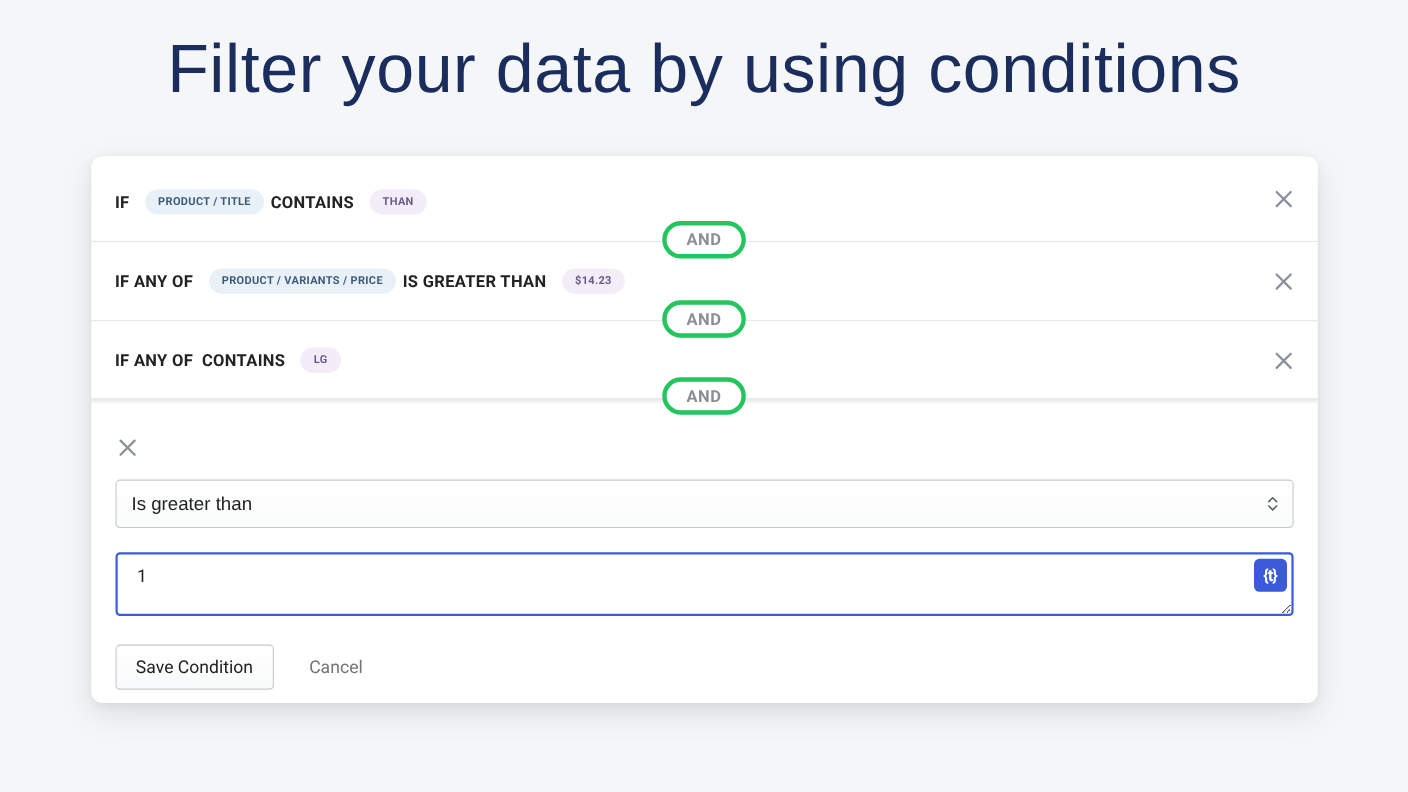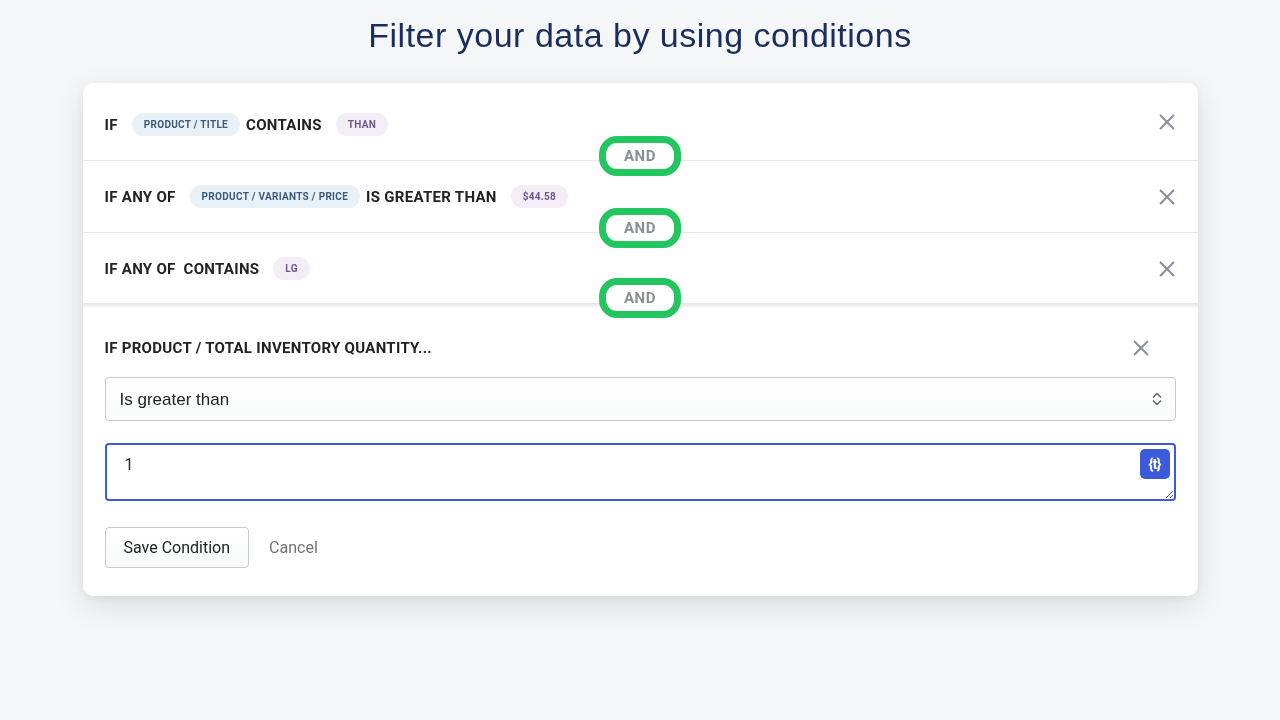--- a/index.html
+++ b/index.html
@@ -5,35 +5,35 @@
   * { box-sizing: border-box; margin: 0; padding: 0; }
   body {
     font-family: -apple-system, BlinkMacSystemFont, "Segoe UI", Roboto, Helvetica, Arial, sans-serif;
     background: #f4f6f8;
     width: 1280px;
     height: 720px;
     overflow: hidden;
   }
   .page-title {
     text-align: center;
-    font-size: 34px;
+    font-size: 62px;
     font-weight: 400;
     color: #1a2d5c;
-    padding-top: 16px;
+    padding-top: 28px;
     padding-bottom: 28px;
     font-family: Futura, "Trebuchet MS", Arial, sans-serif;
     letter-spacing: 0.5px;
   }
   .panel {
     width: 1115px;
-    margin: 0 auto;
+    margin: 15px auto;
     background: #fff;
     border-radius: 10px;
     box-shadow: 0 10px 30px rgba(0,0,0,0.10), 0 2px 8px rgba(0,0,0,0.05);
-    padding-bottom: 28px;
+    padding-bottom: 12px;
   }
   .condition-row {
     position: relative;
     padding: 24px 46px 24px 22px;
     display: flex;
     align-items: center;
     font-size: 15px;
     font-weight: 700;
     color: #202223;
     border-bottom: 1px solid #e5e7eb;
@@ -50,21 +50,21 @@
     letter-spacing: 0.3px;
   }
   .chip-blue { background: #e8f1f8; color: #3d5a7a; }
   .chip-purple { background: #f3edf7; color: #6b5a8a; }
   .and-badge {
     position: absolute;
     left: 50%;
     transform: translateX(-50%);
     bottom: -16px;
     background: #fff;
-    border: 7px solid #22c55e;
+    border: 4px solid #22c55e;
     border-radius: 18px;
     padding: 4px 18px;
     font-weight: 700;
     font-size: 15px;
     color: #8a8f94;
     letter-spacing: 0.5px;
     z-index: 2;
   }
   .close-icon {
     position: absolute;
@@ -156,21 +156,21 @@
     justify-content: center;
     color: #fff;
     font-weight: 700;
     font-size: 15px;
     cursor: pointer;
     letter-spacing: -1px;
   }
   .actions {
     display: flex;
     align-items: center;
-    gap: 20px;
+    gap: 32px;
     padding: 0 22px;
   }
   .save-btn {
     border: 1px solid #c6c9cc;
     background: linear-gradient(to bottom, #ffffff, #f9fafb);
     border-radius: 4px;
     padding: 10px 18px;
     font-size: 16px;
     color: #202223;
     cursor: pointer;
@@ -200,21 +200,21 @@
           <line x1="19" y1="5" x2="5" y2="19"></line>
         </svg>
     </span>
     <span class="and-badge">AND</span>
   </div>
 
   <div class="condition-row">
     <span class="cond-text">IF ANY OF</span>
     <span class="chip chip-blue">PRODUCT / VARIANTS / PRICE</span>
     <span class="cond-text">IS GREATER THAN</span>
-    <span class="chip chip-purple">$44.58</span>
+    <span class="chip chip-purple">$14.23</span>
     <span class="close-icon">
       <svg viewBox="0 0 24 24" fill="none" stroke="currentColor" stroke-width="2.2" stroke-linecap="round">
           <line x1="5" y1="5" x2="19" y2="19"></line>
           <line x1="19" y1="5" x2="5" y2="19"></line>
         </svg>
     </span>
     <span class="and-badge">AND</span>
   </div>
 
   <div class="condition-row" style="border-bottom:none;">
@@ -227,21 +227,20 @@
           <line x1="19" y1="5" x2="5" y2="19"></line>
         </svg>
     </span>
     <span class="and-badge" style="bottom:-14px;">AND</span>
   </div>
 
   <div class="shade-divider"></div>
 
   <div class="editor-section">
     <div class="editor-label-row">
-      <div class="editor-label">IF PRODUCT / TOTAL INVENTORY QUANTITY...</div>
       <span class="close-icon" style="position:static; transform:none;">
         <svg viewBox="0 0 24 24" fill="none" stroke="currentColor" stroke-width="2.2" stroke-linecap="round">
             <line x1="5" y1="5" x2="19" y2="19"></line>
             <line x1="19" y1="5" x2="5" y2="19"></line>
           </svg>
       </span>
     </div>
 
     <div class="select-wrap">
       <select>

